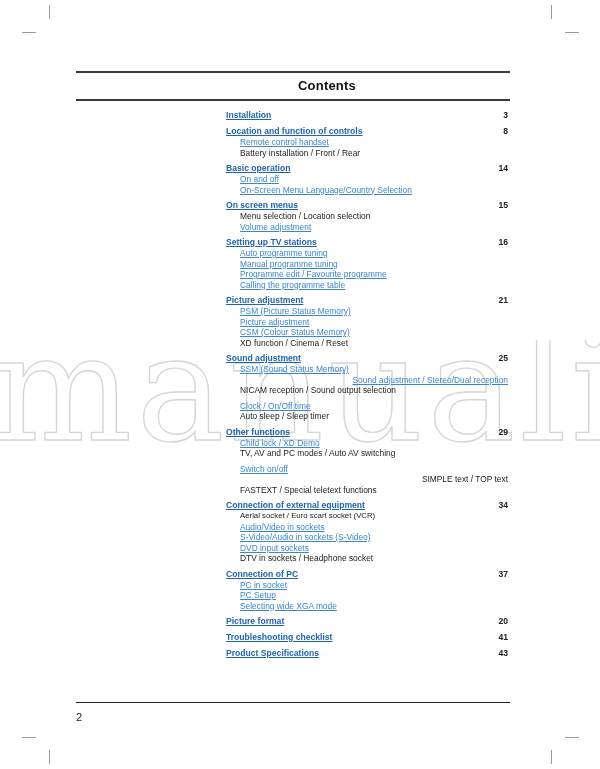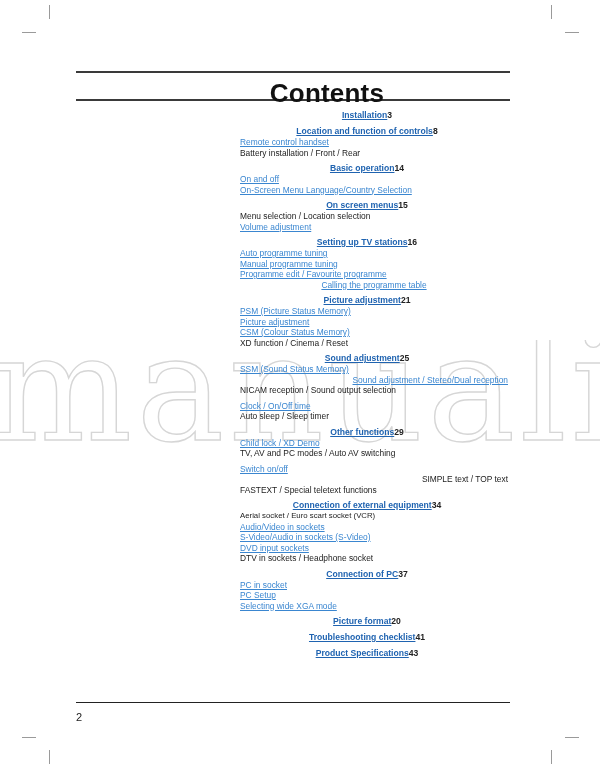--- a/index.html
+++ b/index.html
@@ -9,26 +9,26 @@
   .crop { position: absolute; background: #9a9a9a; }
   .crop.v { width: 1px; height: 14px; }
   .crop.h { width: 14px; height: 1px; }
 
   .watermark { position: absolute; left: 0; top: 340px; width: 600px; height: 110px;
                pointer-events: none; z-index: 0; }
 
   .rule { position: absolute; left: 76px; width: 434px; height: 2px; background: #3a3a3a; }
 
   .title { position: absolute; left: 76px; width: 434px; top: 78px; text-align: center;
-           font-size: 26px; font-weight: bold; color: #111; letter-spacing: 0.2px; z-index: 1;
+           font-size: 13px; font-weight: bold; color: #111; letter-spacing: 0.2px; z-index: 1;
            padding-left: 68px; box-sizing: border-box; }
 
   .toc { position: absolute; left: 226px; top: 110px; width: 282px; z-index: 1; }
   .section { margin-bottom: 5px; }
-  .head-row { display: flex; justify-content: center; align-items: baseline; height: 11px; line-height: 11px; }
+  .head-row { display: flex; justify-content: space-between; align-items: baseline; height: 11px; line-height: 11px; }
   .head { font-size: 8.6px; font-weight: bold; color: #1f63b0; text-decoration: underline; cursor: pointer; }
   .page { font-size: 8.6px; font-weight: bold; color: #222; }
   .sub { padding-left: 14px; font-size: 8.4px; line-height: 10.5px; height: 10.5px; white-space: nowrap; }
   .sub.link { color: #3a86d0; text-decoration: underline; cursor: pointer; }
   .sub.plain { color: #222; }
   .sub.small { font-size: 7.8px; }
 
   .footer-rule { position: absolute; left: 76px; width: 434px; top: 702px; height: 1px; background: #222; }
   .page-num { position: absolute; left: 76px; top: 711px; font-size: 11px; color: #222; }
 </style>
@@ -84,21 +84,21 @@
       <a class="sub link" style="display: block;">Volume adjustment</a>
     </div>
     <div class="section">
       <div class="head-row">
         <a class="head">Setting up TV stations</a>
         <span class="page">16</span>
       </div>
       <a class="sub link" style="display: block;">Auto programme tuning</a>
       <a class="sub link" style="display: block;">Manual programme tuning</a>
       <a class="sub link" style="display: block;">Programme edit / Favourite programme</a>
-      <a class="sub link" style="display: block; text-align: center;">Calling the programme table</a>
+      <a class="sub link" style="display: block;">Calling the programme table</a>
     </div>
     <div class="section">
       <div class="head-row">
         <a class="head">Picture adjustment</a>
         <span class="page">21</span>
       </div>
       <a class="sub link" style="display: block;">PSM (Picture Status Memory)</a>
       <a class="sub link" style="display: block;">Picture adjustment</a>
       <a class="sub link" style="display: block;">CSM (Colour Status Memory)</a>
       <div class="sub plain" style="display: block;">XD function / Cinema / Reset</div>

